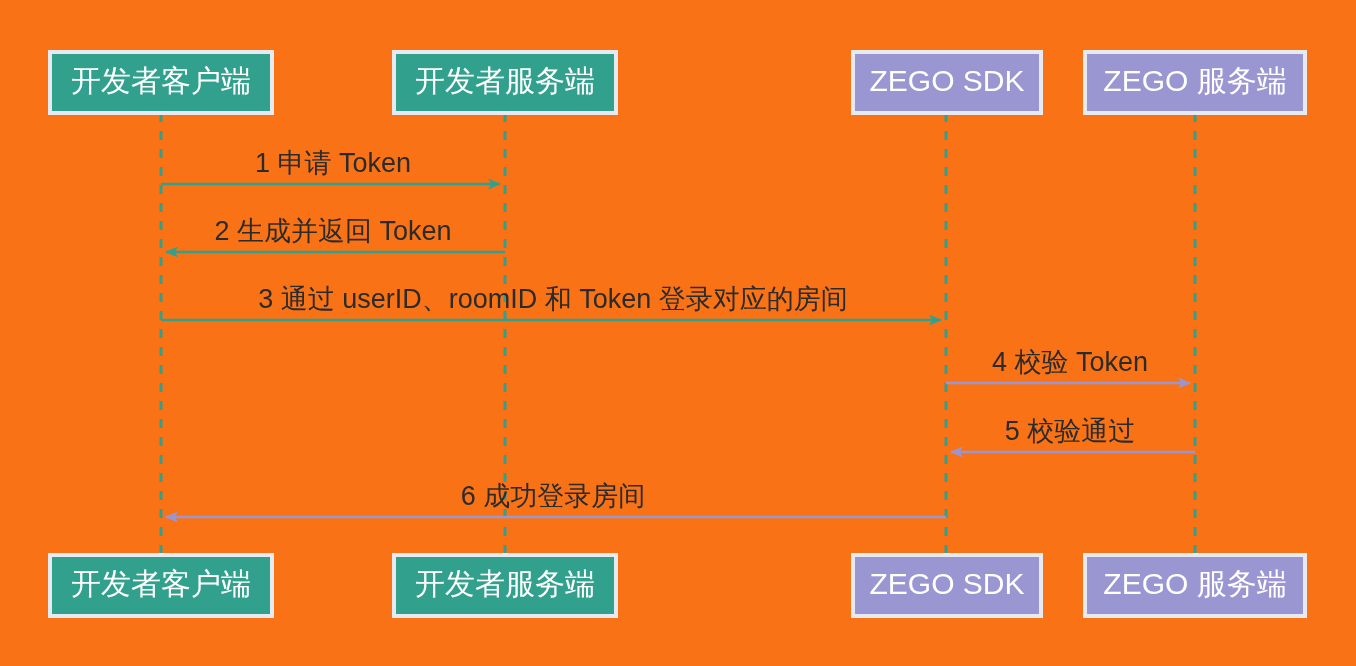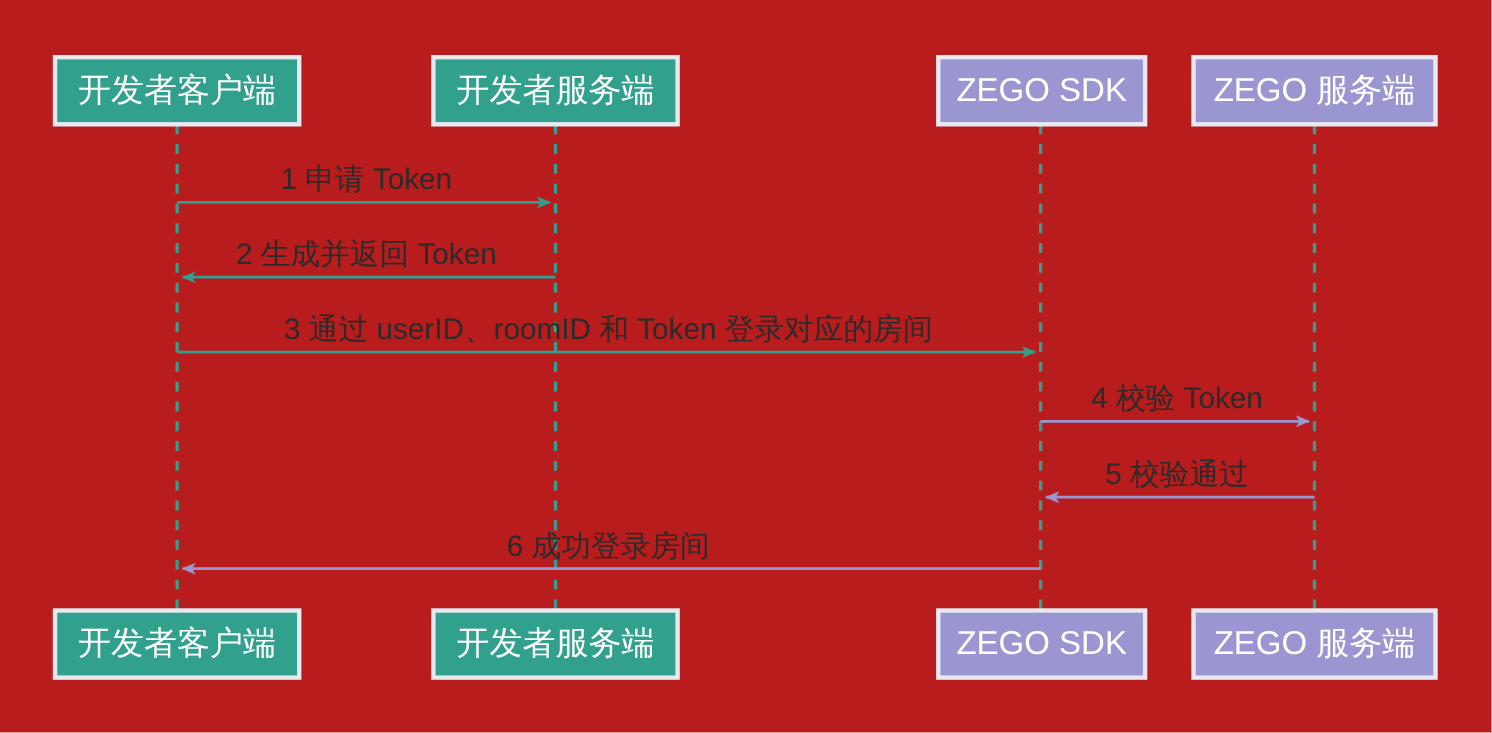--- a/index.html
+++ b/index.html
@@ -8,21 +8,21 @@
     background: #ffffff;
   }
   body {
     font-family: "Liberation Sans", "DejaVu Sans", sans-serif;
     -webkit-font-smoothing: antialiased;
   }
   #diagram {
     position: relative;
     width: 1356px;
     height: 666px;
-    background: #b91c1c;
+    background: #f97316;
     overflow: hidden;
   }
   svg#seq {
     position: absolute;
     left: 0;
     top: 0;
     width: 1356px;
     height: 666px;
     display: block;
   }

